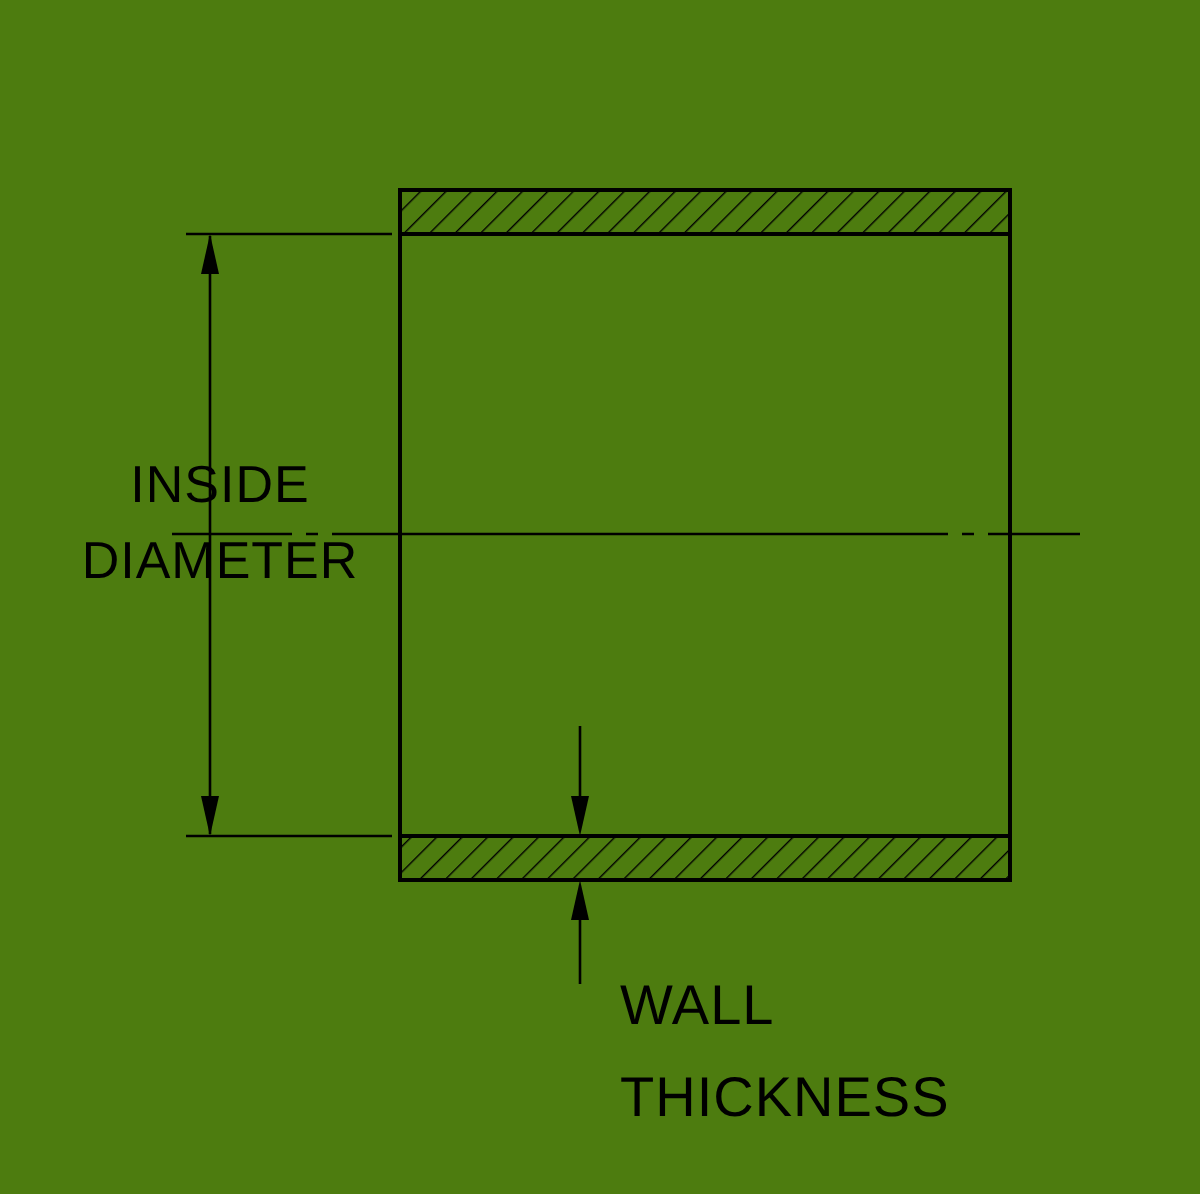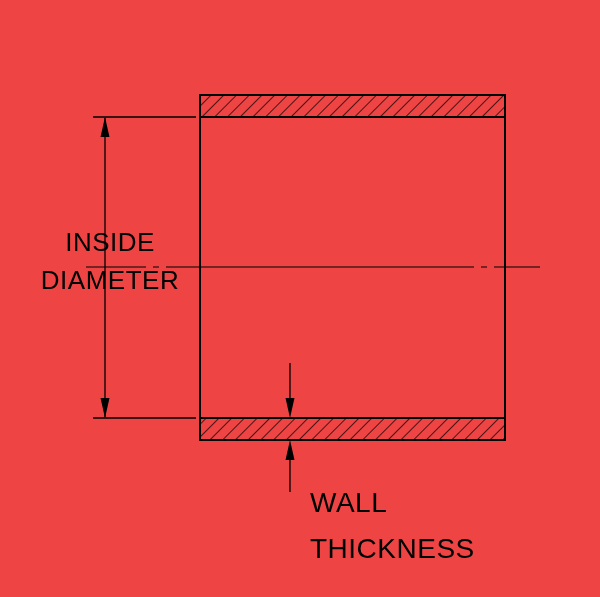--- a/index.html
+++ b/index.html
@@ -4,21 +4,21 @@
 <style>
   html, body {
     margin: 0;
     padding: 0;
     background: #ffffff;
   }
   .canvas {
     position: relative;
     width: 600px;
     height: 597px;
-    background: #ef4444;
+    background: #4d7c0f;
     font-family: "Liberation Sans", sans-serif;
     overflow: hidden;
   }
   svg { display: block; }
   svg text { fill: #000000; }
   .dim-label  { font-size: 26px; letter-spacing: 0.5px; }
   .wall-label { font-size: 28px; letter-spacing: 0.5px; }
 </style>
 </head>
 <body>

